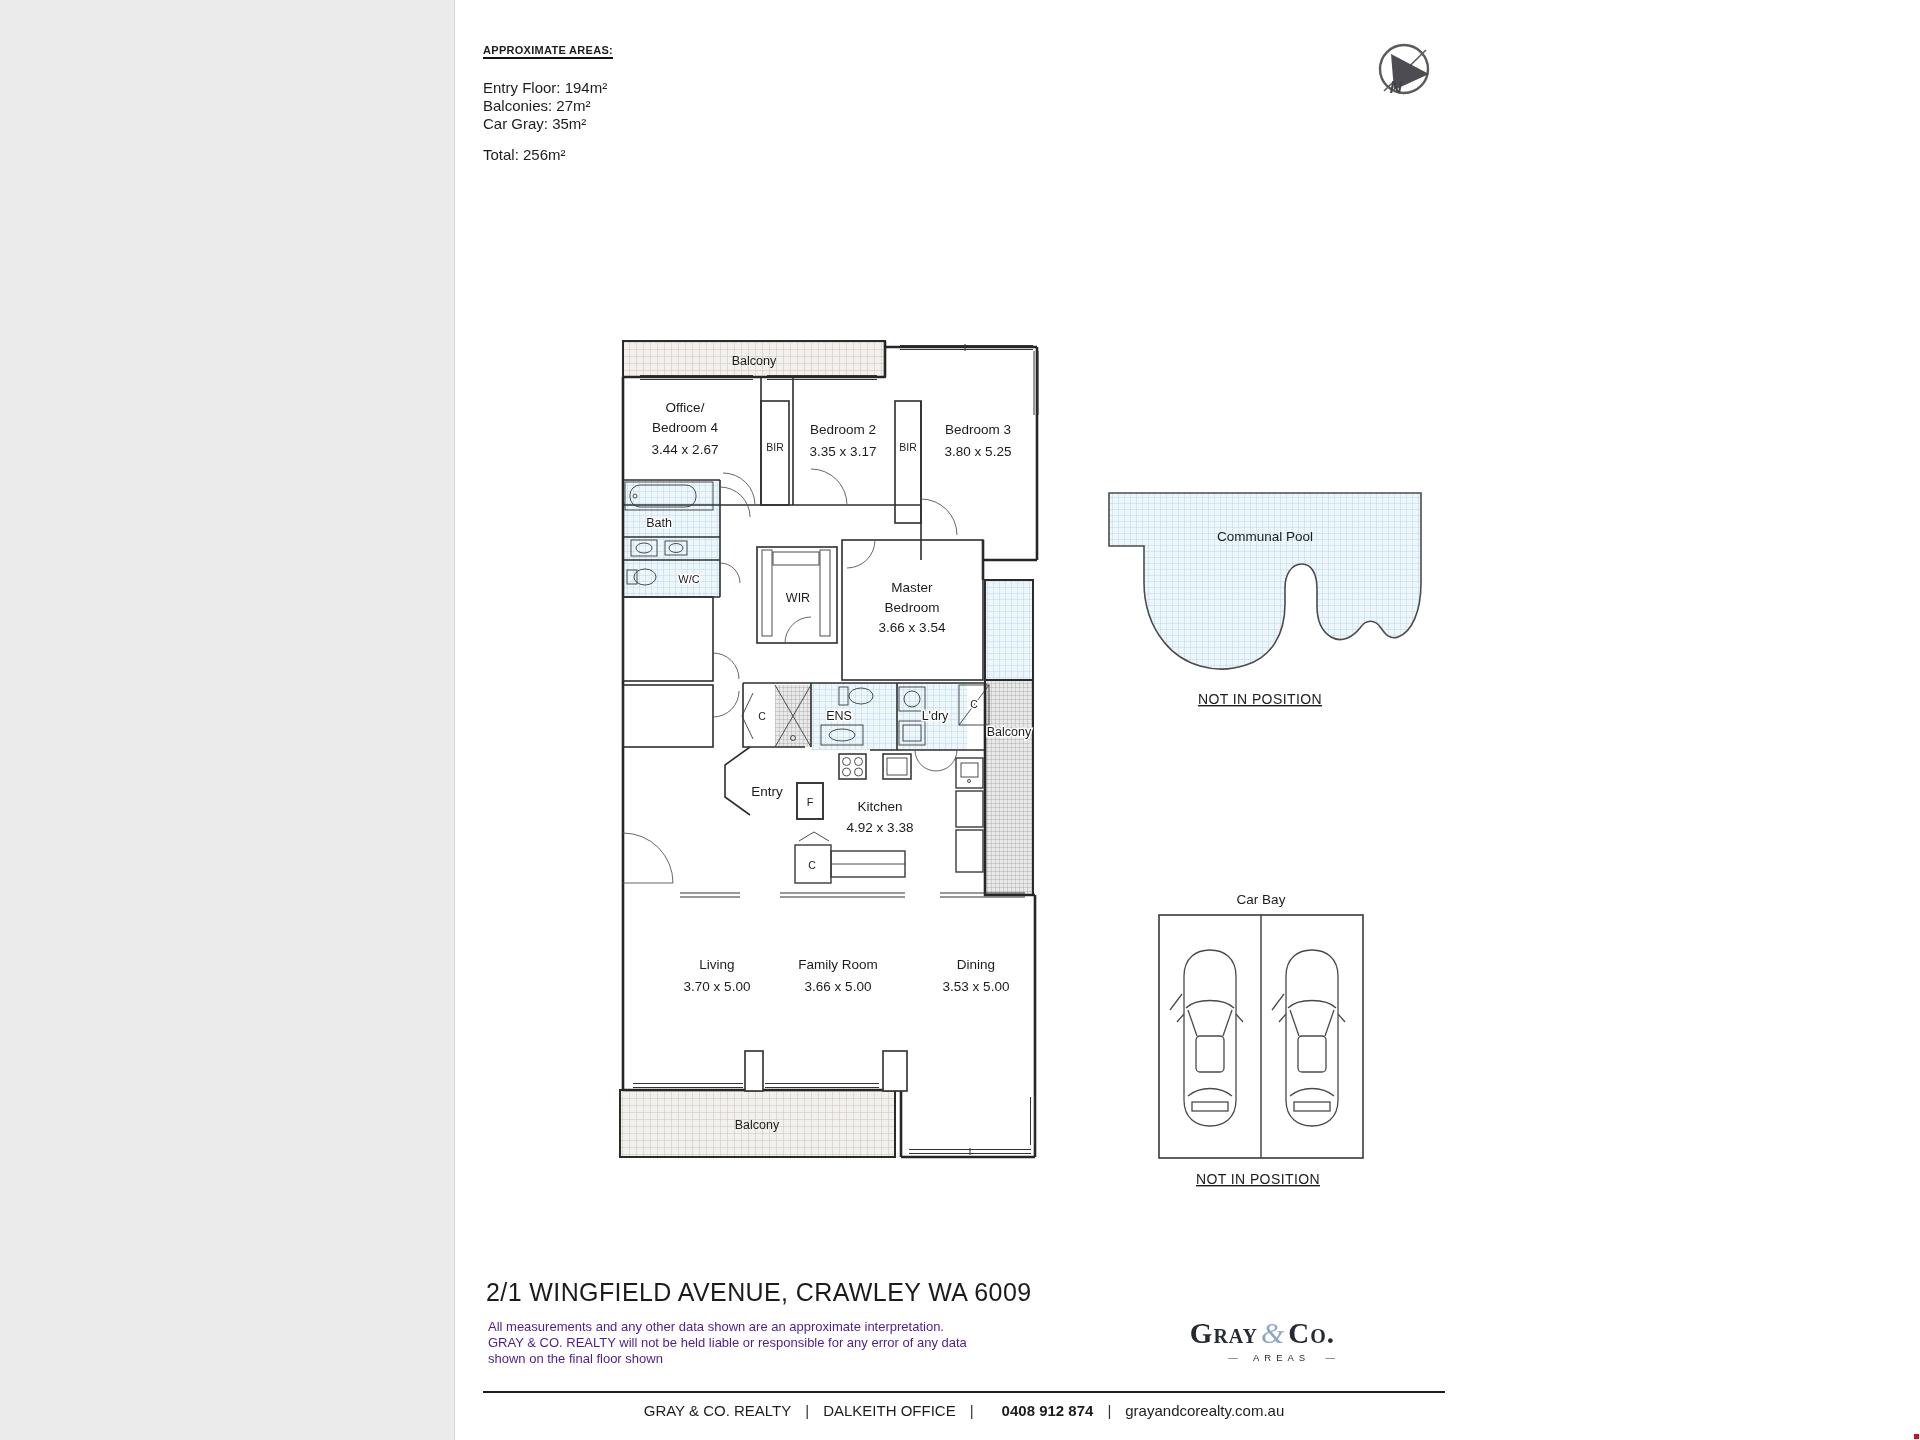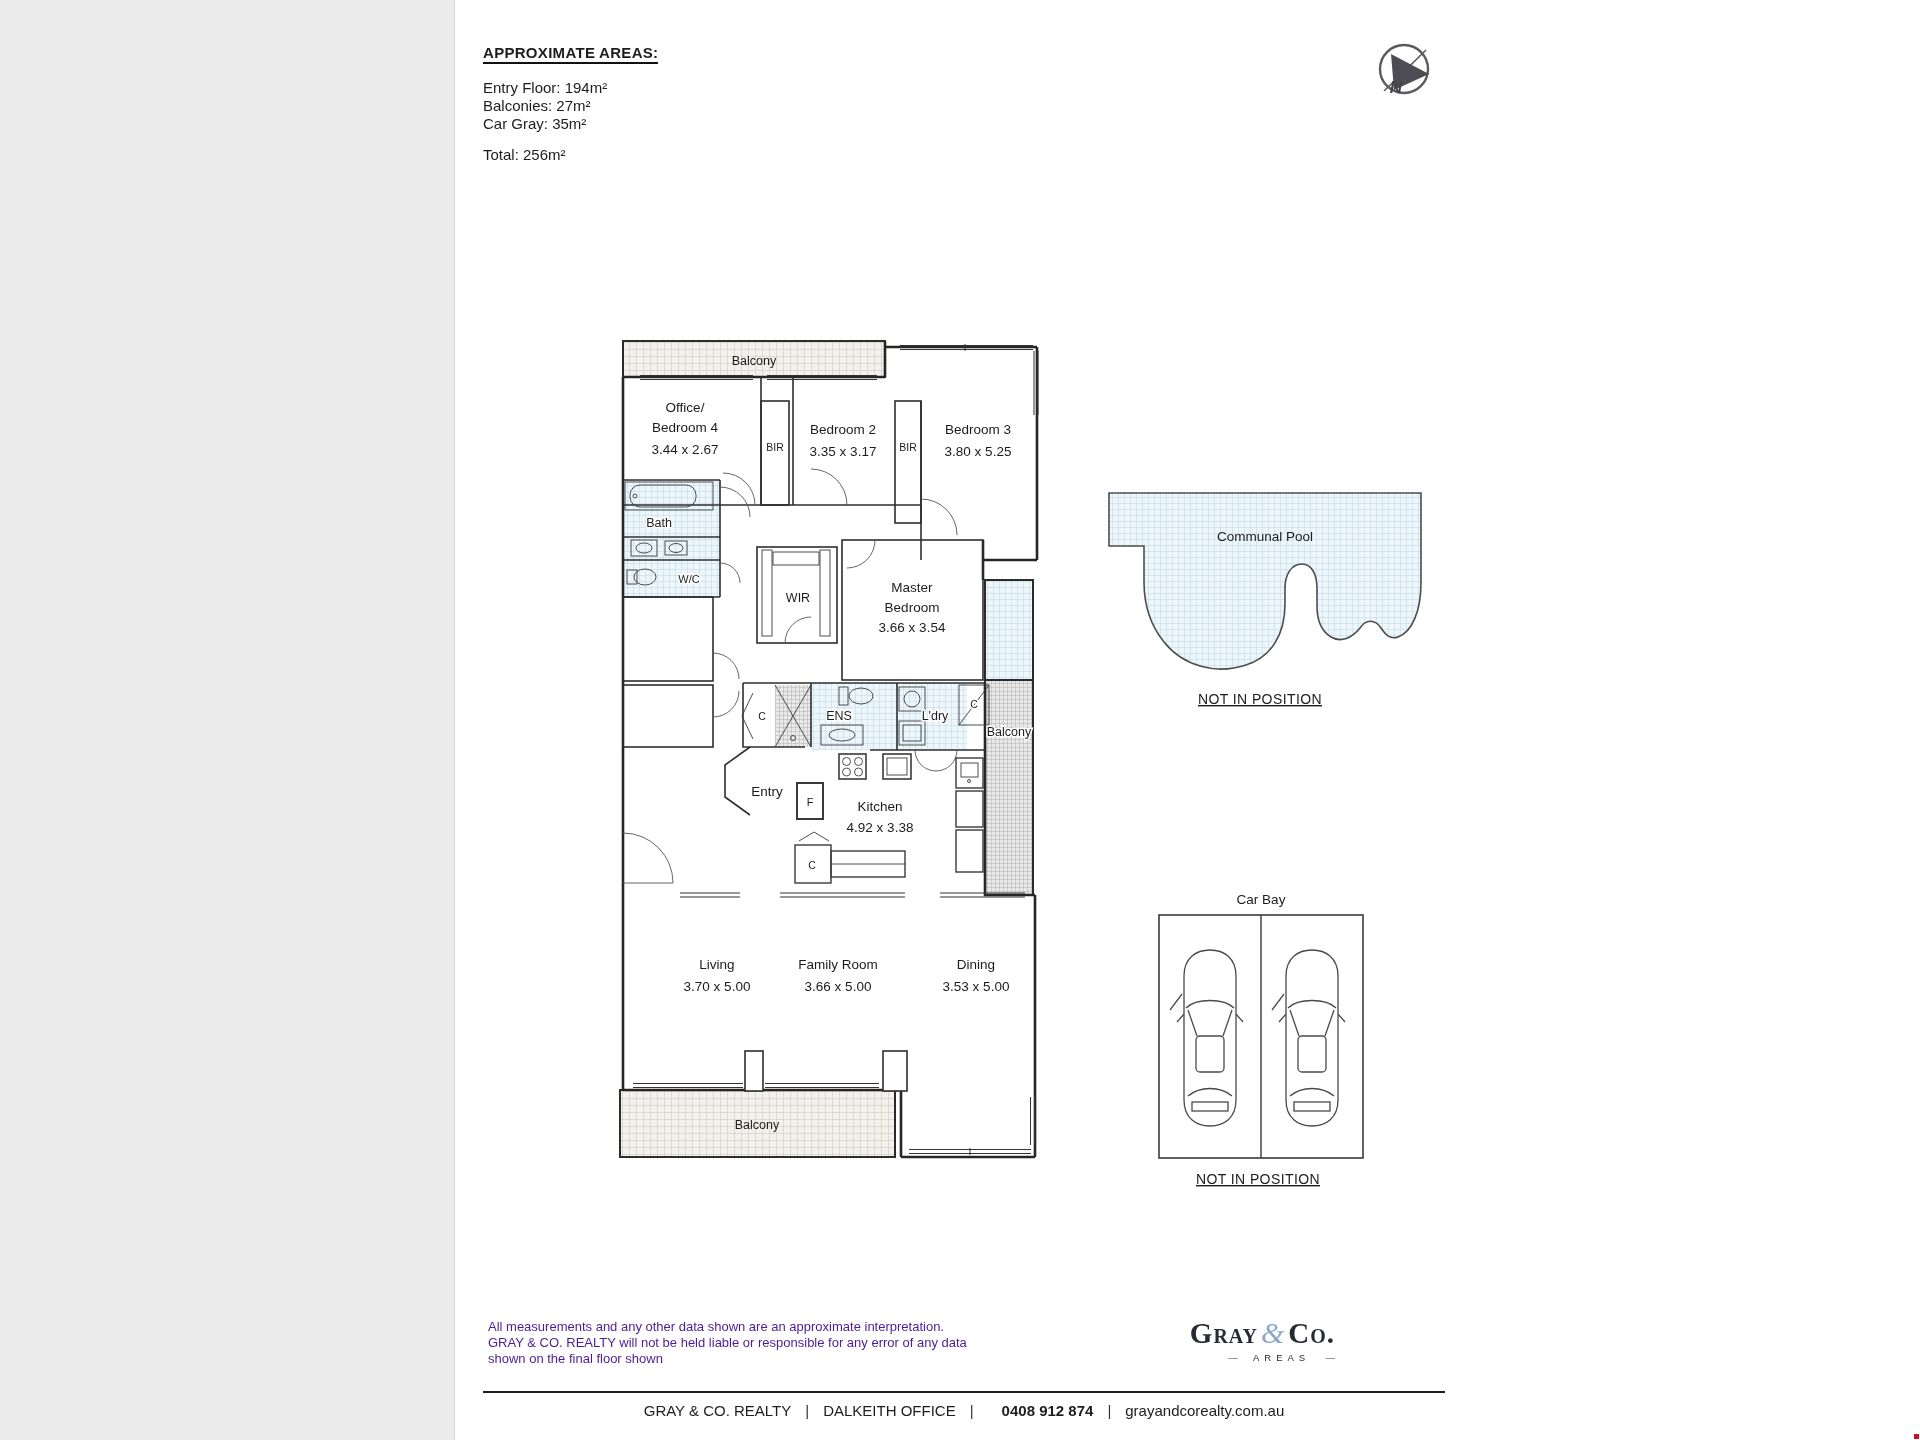--- a/index.html
+++ b/index.html
@@ -1,21 +1,21 @@
 <!DOCTYPE html>
 <html><head>
 <meta charset="utf-8">
 <style>
   html,body{margin:0;padding:0;background:#fff;}
   #canvas{position:relative;width:1920px;height:1440px;background:#ffffff;overflow:hidden;
           font-family:"Liberation Sans",sans-serif;color:#1d1d1d;}
   .abs{position:absolute;}
   .gray-strip{left:0;top:0;width:454px;height:1440px;background:#ebebeb;border-right:1px solid #d6d6d6;}
   
-  .areas-title{left:483px;top:44px;font-size:15px;font-weight:bold;letter-spacing:.3px;
+  .areas-title{left:483px;top:44px;font-size:11px;font-weight:bold;letter-spacing:.3px;
                border-bottom:2px solid #111;padding-bottom:1px;}
   .area-line{left:483px;font-size:15px;}
   
   .address{left:486px;top:1278px;font-size:25px;letter-spacing:.4px;color:#1b1b1b;}
   .disc{left:488px;font-size:13px;color:#4c1d95;}
   
   .logo{left:1110px;top:1316px;width:225px;text-align:right;}
   .logo-main{font-family:"Liberation Serif",serif;font-weight:600;font-size:29px;
              font-variant:small-caps;color:#262b33;letter-spacing:1px;}
   .logo-amp{font-family:"Liberation Serif",serif;font-style:italic;font-weight:400;
@@ -262,20 +262,21 @@
       </g>
     </defs>
     <text class="rm" x="111" y="16">Car Bay</text>
     <rect x="9" y="27" width="204" height="243" fill="#fff" stroke="#3a3a3a" stroke-width="1.6"></rect>
     <line x1="111" y1="27" x2="111" y2="270" stroke="#3a3a3a" stroke-width="1.4"></line>
     <use href="#car" x="60" y="150"></use>
     <use href="#car" x="162" y="150"></use>
     <text class="note und" x="108" y="296">NOT IN POSITION</text>
   </svg>
 
+  <div class="abs address">2/1 WINGFIELD AVENUE, CRAWLEY WA 6009</div>
   <div class="abs disc" style="top:1319px">All measurements and any other data shown are an approximate interpretation.</div>
   <div class="abs disc" style="top:1335px">GRAY &amp; CO. REALTY will not be held liable or responsible for any error of any data</div>
   <div class="abs disc" style="top:1351px">shown on the final floor shown</div>
 
   <div class="abs logo">
     <div class="logo-main"><span>Gray</span><span class="logo-amp">&amp;</span><span>Co.</span></div>
     <div class="logo-sub"><span class="logo-dash">—</span>&nbsp;&nbsp;<span>AREAS</span>&nbsp;&nbsp;<span class="logo-dash">—</span></div>
   </div>
 
   <div class="abs footer-rule"></div>

